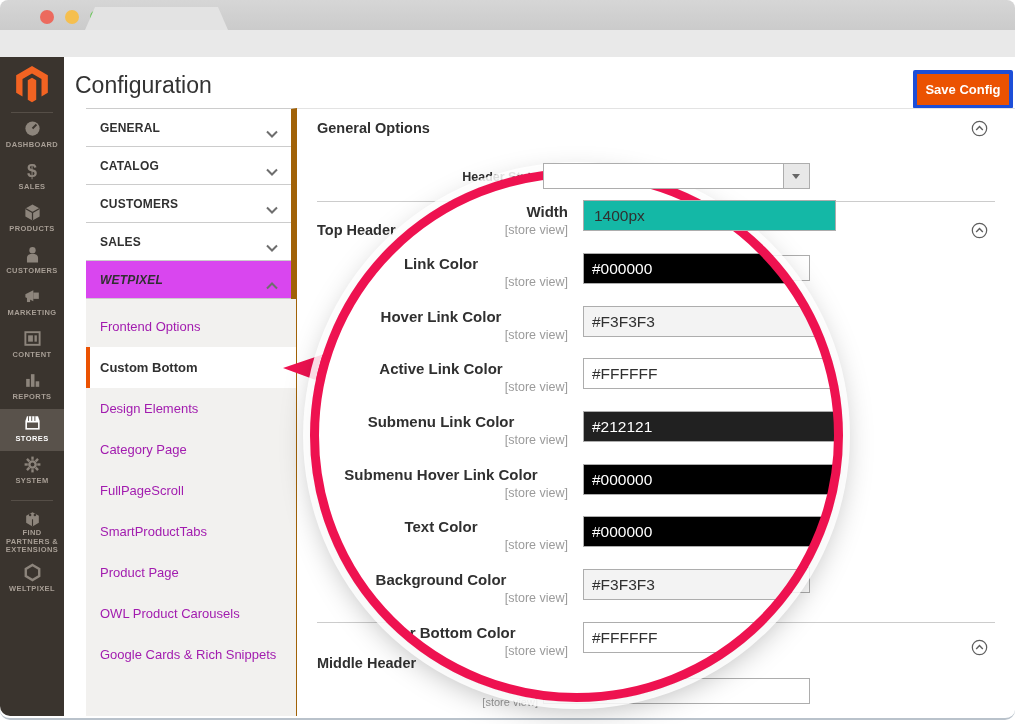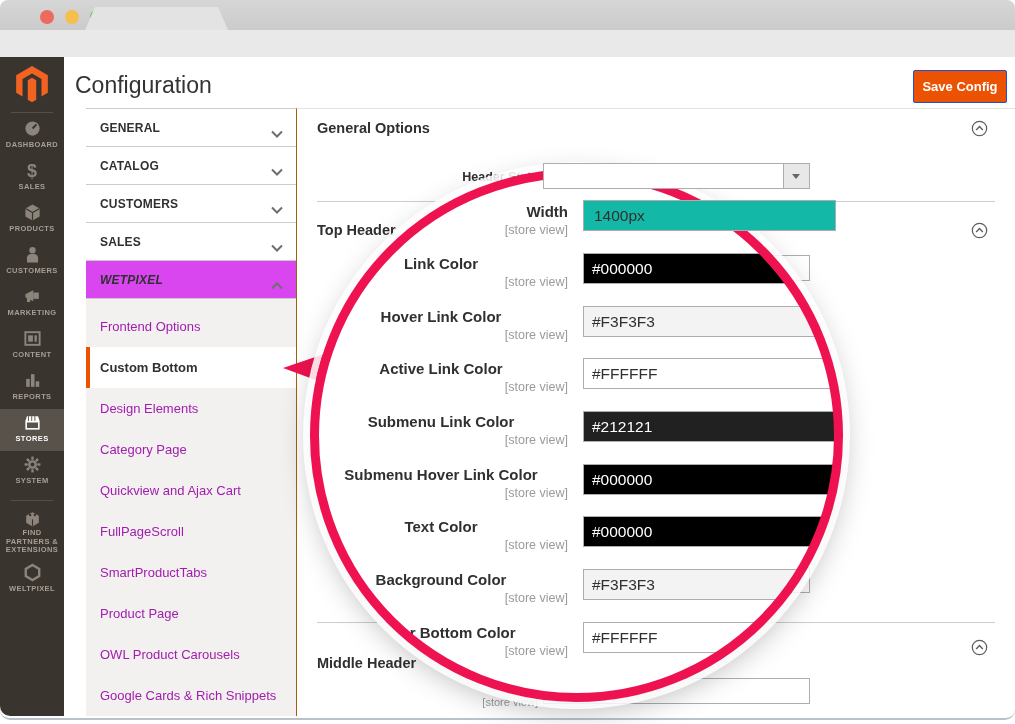--- a/index.html
+++ b/index.html
@@ -17,23 +17,23 @@
   .logo-divider{position:absolute;left:11px;top:55px;width:42px;height:1px;background:#554e47;}
   .menu-item{position:absolute;left:0;width:64px;height:42px;text-align:center;cursor:pointer;}
   .menu-item .mi-icon{position:absolute;left:0;top:4px;width:64px;height:20px;color:#8d857c;}
   .menu-item .mi-label{position:absolute;left:0;top:26px;width:64px;font-size:7.5px;letter-spacing:.4px;color:#a79e95;font-weight:bold;line-height:8.5px;}
   .menu-item.active{background:#59524b;}
   .menu-item.active .mi-icon{color:#ffffff;}
   .menu-item.active .mi-label{color:#ffffff;}
   .menu-divider{position:absolute;left:11px;width:42px;height:1px;background:#554e47;}
   
   .page-title{position:absolute;left:75px;top:15px;font-size:23px;color:#333333;}
-  .save-btn{position:absolute;left:913px;top:13px;width:92px;height:31px;background:#eb5202;border:1px solid #1d4ed8;border-radius:2px;color:#fff;font-size:13px;font-weight:bold;text-align:center;line-height:31px;cursor:pointer;}
-  
-  .config-nav{position:absolute;left:86px;top:51px;width:211px;height:608px;border-top:1px solid #cccccc;border-right:1px solid #a16207;box-sizing:border-box;}
+  .save-btn{position:absolute;left:913px;top:13px;width:92px;height:31px;background:#eb5202;border:4px solid #1d4ed8;border-radius:2px;color:#fff;font-size:13px;font-weight:bold;text-align:center;line-height:31px;cursor:pointer;}
+  
+  .config-nav{position:absolute;left:86px;top:51px;width:211px;height:608px;border-top:1px solid #cccccc;border-right:6px solid #a16207;box-sizing:border-box;}
   .acc-row{position:relative;width:100%;height:38px;background:#ffffff;border-bottom:1px solid #cccccc;box-sizing:border-box;cursor:pointer;}
   .acc-row.expanded{background:#d946ef;font-style:italic;}
   .acc-label{position:absolute;left:14px;top:12px;font-size:12px;font-weight:bold;color:#303030;letter-spacing:.2px;}
   .acc-chev{position:absolute;right:13px;top:15px;}
   .subnav{position:absolute;left:0;top:190px;width:210px;height:417px;background:#f2f1ef;}
   .sub-item{position:relative;width:100%;height:41px;cursor:pointer;}
   .sub-item .sub-label{position:absolute;left:14px;top:13px;font-size:13px;color:#a21caf;}
   .sub-item.active{background:#ffffff;border-left:4px solid #eb5202;box-sizing:border-box;}
   .sub-item.active .sub-label{left:10px;font-weight:bold;color:#303030;}
   
@@ -251,23 +251,20 @@
         <div class="sub-item active">
             <span class="sub-label">Custom Bottom</span>
           </div>
         <div class="sub-item">
             <span class="sub-label">Design Elements</span>
           </div>
         <div class="sub-item">
             <span class="sub-label">Category Page</span>
           </div>
         <div class="sub-item">
-            <span class="sub-label">Quickview and Ajax Cart</span>
-          </div>
-        <div class="sub-item">
             <span class="sub-label">FullPageScroll</span>
           </div>
         <div class="sub-item">
             <span class="sub-label">SmartProductTabs</span>
           </div>
         <div class="sub-item">
             <span class="sub-label">Product Page</span>
           </div>
         <div class="sub-item">
             <span class="sub-label">OWL Product Carousels</span>

